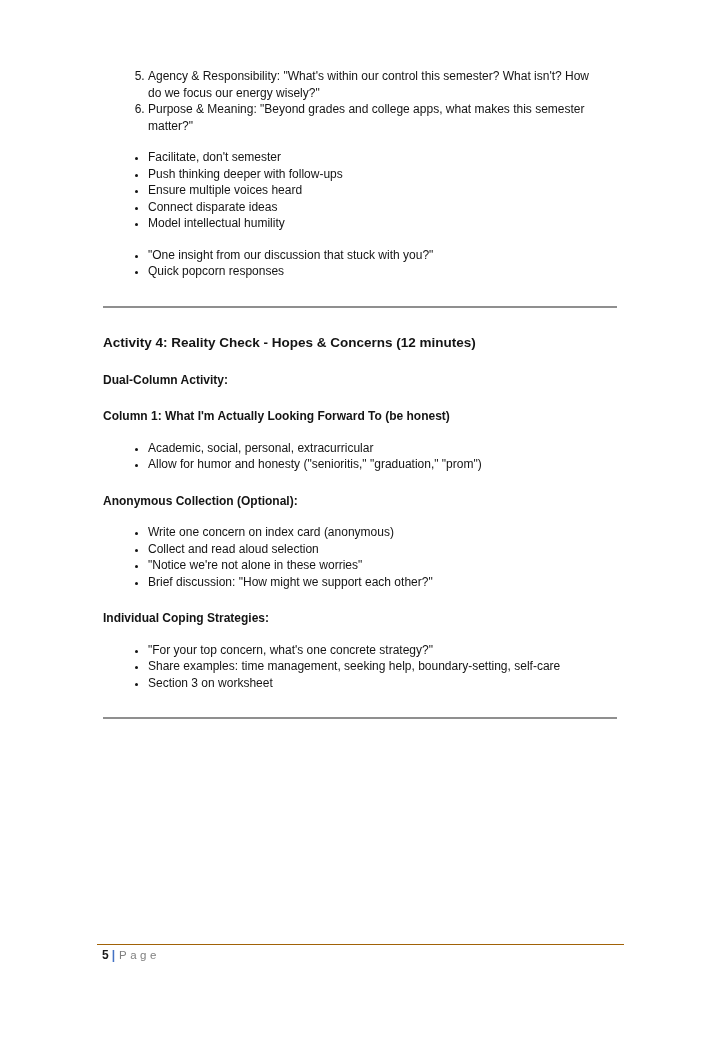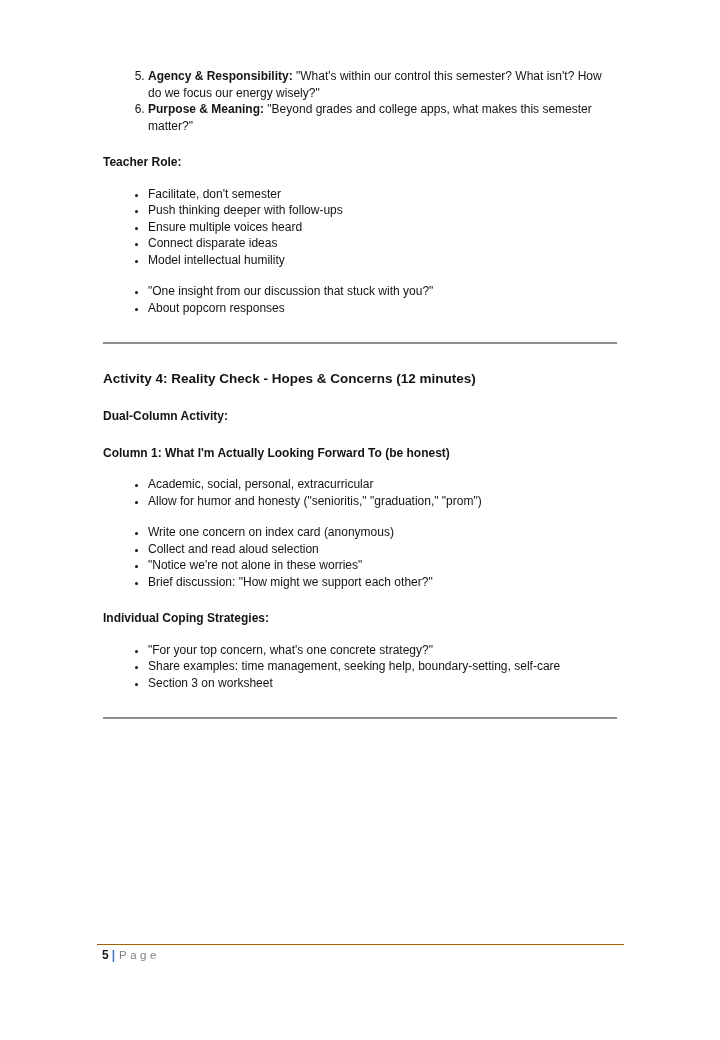--- a/index.html
+++ b/index.html
@@ -33,21 +33,21 @@
     margin-top: 0;
   }
   .olist li, .ulist li {
     margin: 0;
     padding: 0;
   }
   .ulist li::marker {
     font-size: 11px;
   }
   .item-lead {
-    font-weight: bold;
+    font-weight: normal;
   }
   .section-heading {
     font-size: 12px;
     font-weight: bold;
     line-height: 16.5px;
     margin: 20px 0 0 0;
   }
   .activity-title {
     font-size: 13.5px;
     font-weight: bold;
@@ -86,40 +86,40 @@
   }
 </style>
 </head>
 <body>
 
 <div class="page-content" id="doc-content">
     <ol class="olist" start="5">
       <li><span class="item-lead">Agency &amp; Responsibility:</span><span> "What's within our control this semester? What isn't? How do we focus our energy wisely?"</span></li>
       <li><span class="item-lead">Purpose &amp; Meaning:</span><span> "Beyond grades and college apps, what makes this semester matter?"</span></li>
     </ol>
-    <p class="section-heading">Teacher Role:</p>
     <ul class="ulist">
       <li>Facilitate, don't semester</li>
       <li>Push thinking deeper with follow-ups</li>
       <li>Ensure multiple voices heard</li>
       <li>Connect disparate ideas</li>
       <li>Model intellectual humility</li>
     </ul>
     <ul class="ulist">
       <li>"One insight from our discussion that stuck with you?"</li>
-      <li>About popcorn responses</li>
+      <li>Quick popcorn responses</li>
     </ul>
     <div class="section-divider" style="background: rgb(143, 143, 143);"></div>
     <p class="activity-title">Activity 4: Reality Check - Hopes &amp; Concerns (12 minutes)</p>
     <p class="section-heading">Dual-Column Activity:</p>
     <p class="section-heading">Column 1: What I'm Actually Looking Forward To (be honest)</p>
     <ul class="ulist">
       <li>Academic, social, personal, extracurricular</li>
       <li>Allow for humor and honesty ("senioritis," "graduation," "prom")</li>
     </ul>
+    <p class="section-heading">Anonymous Collection (Optional):</p>
     <ul class="ulist">
       <li>Write one concern on index card (anonymous)</li>
       <li>Collect and read aloud selection</li>
       <li>"Notice we're not alone in these worries"</li>
       <li>Brief discussion: "How might we support each other?"</li>
     </ul>
     <p class="section-heading">Individual Coping Strategies:</p>
     <ul class="ulist">
       <li>"For your top concern, what's one concrete strategy?"</li>
       <li>Share examples: time management, seeking help, boundary-setting, self-care</li>

